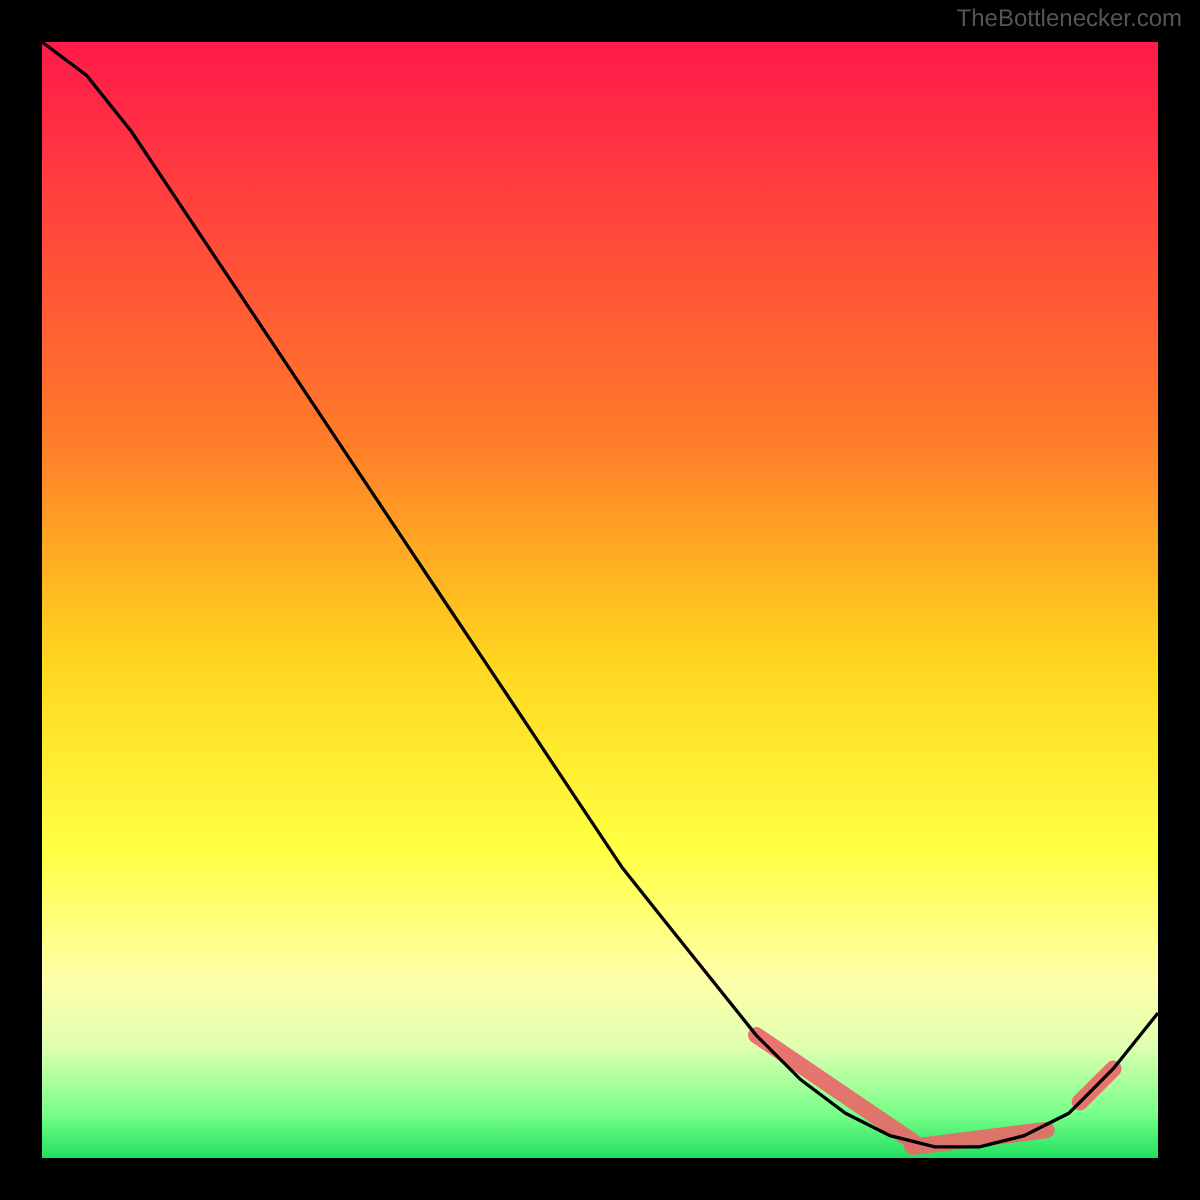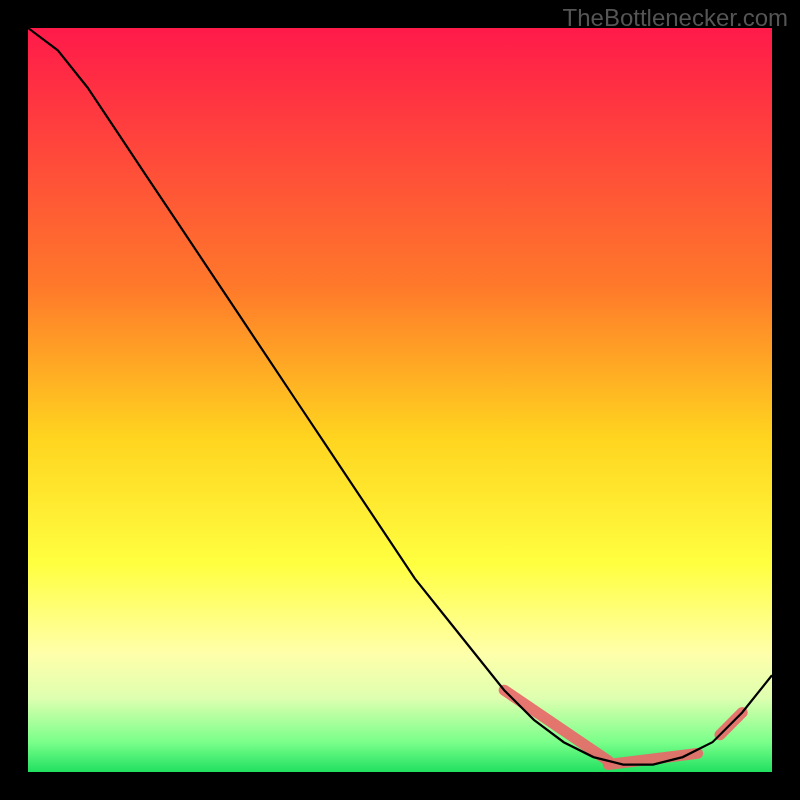--- a/index.html
+++ b/index.html
@@ -15,21 +15,21 @@
     width: 800px;
     height: 800px;
     position: relative;
     background: #000;
   }
   .watermark {
     position: absolute;
     top: 4px;
     right: 12px;
     color: #555;
-    font-size: 24px;
+    font-size: 16px;
     font-weight: 500;
     z-index: 10;
   }
   .plot-area {
     position: absolute;
     left: 28px;
     top: 28px;
     width: 744px;
     height: 744px;
   }

